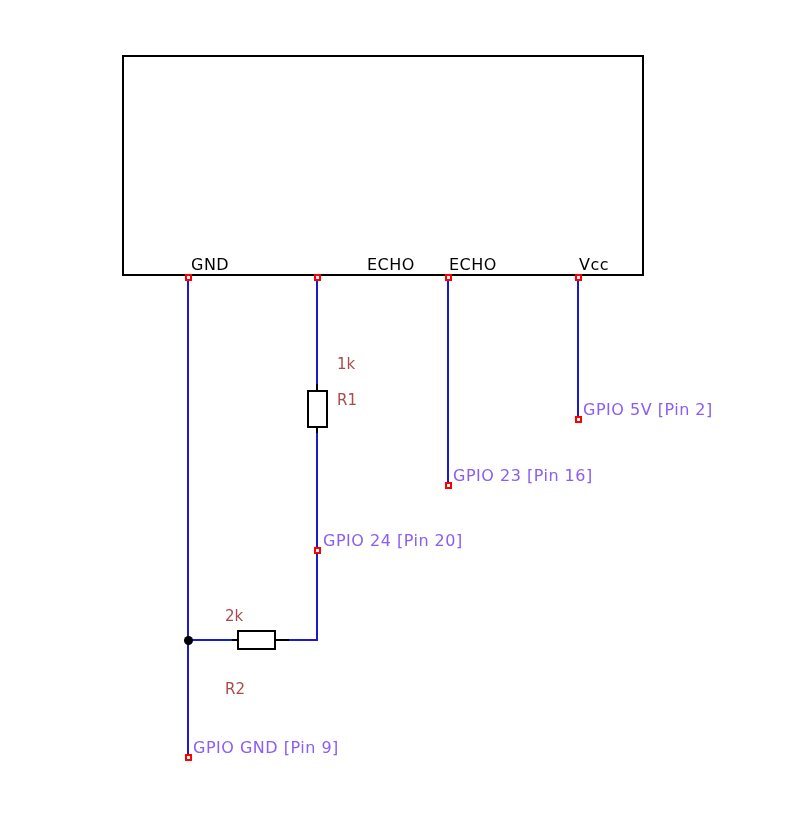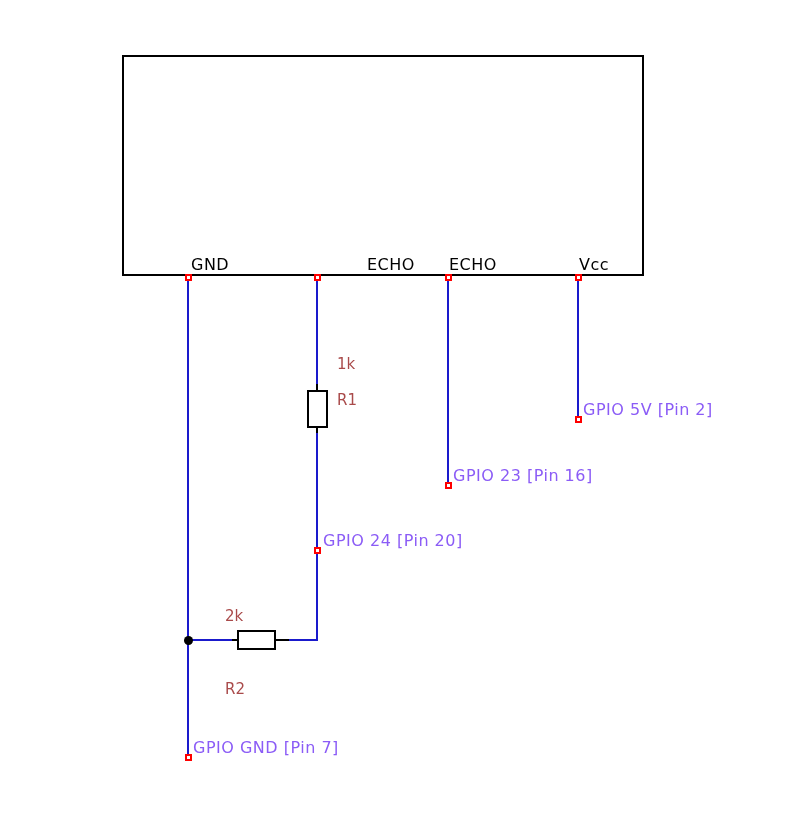--- a/index.html
+++ b/index.html
@@ -131,15 +131,15 @@
   <div class="terminal" style="left:575px; top:274px;"></div>
 
   <div class="terminal" style="left:575px; top:416px;"></div>
   <div class="terminal" style="left:445px; top:482px;"></div>
   <div class="terminal" style="left:314px; top:547px;"></div>
   <div class="terminal" style="left:185px; top:754px;"></div>
 
   <span class="net-label" style="left:583px; top:402px;">GPIO 5V [Pin 2]</span>
   <span class="net-label" style="left:453px; top:468px;">GPIO 23 [Pin 16]</span>
   <span class="net-label" style="left:323px; top:533px;">GPIO 24 [Pin 20]</span>
-  <span class="net-label" style="left:193px; top:740px;">GPIO GND [Pin 7]</span>
+  <span class="net-label" style="left:193px; top:740px;">GPIO GND [Pin 9]</span>
 
 </div>
 
 </body></html>

